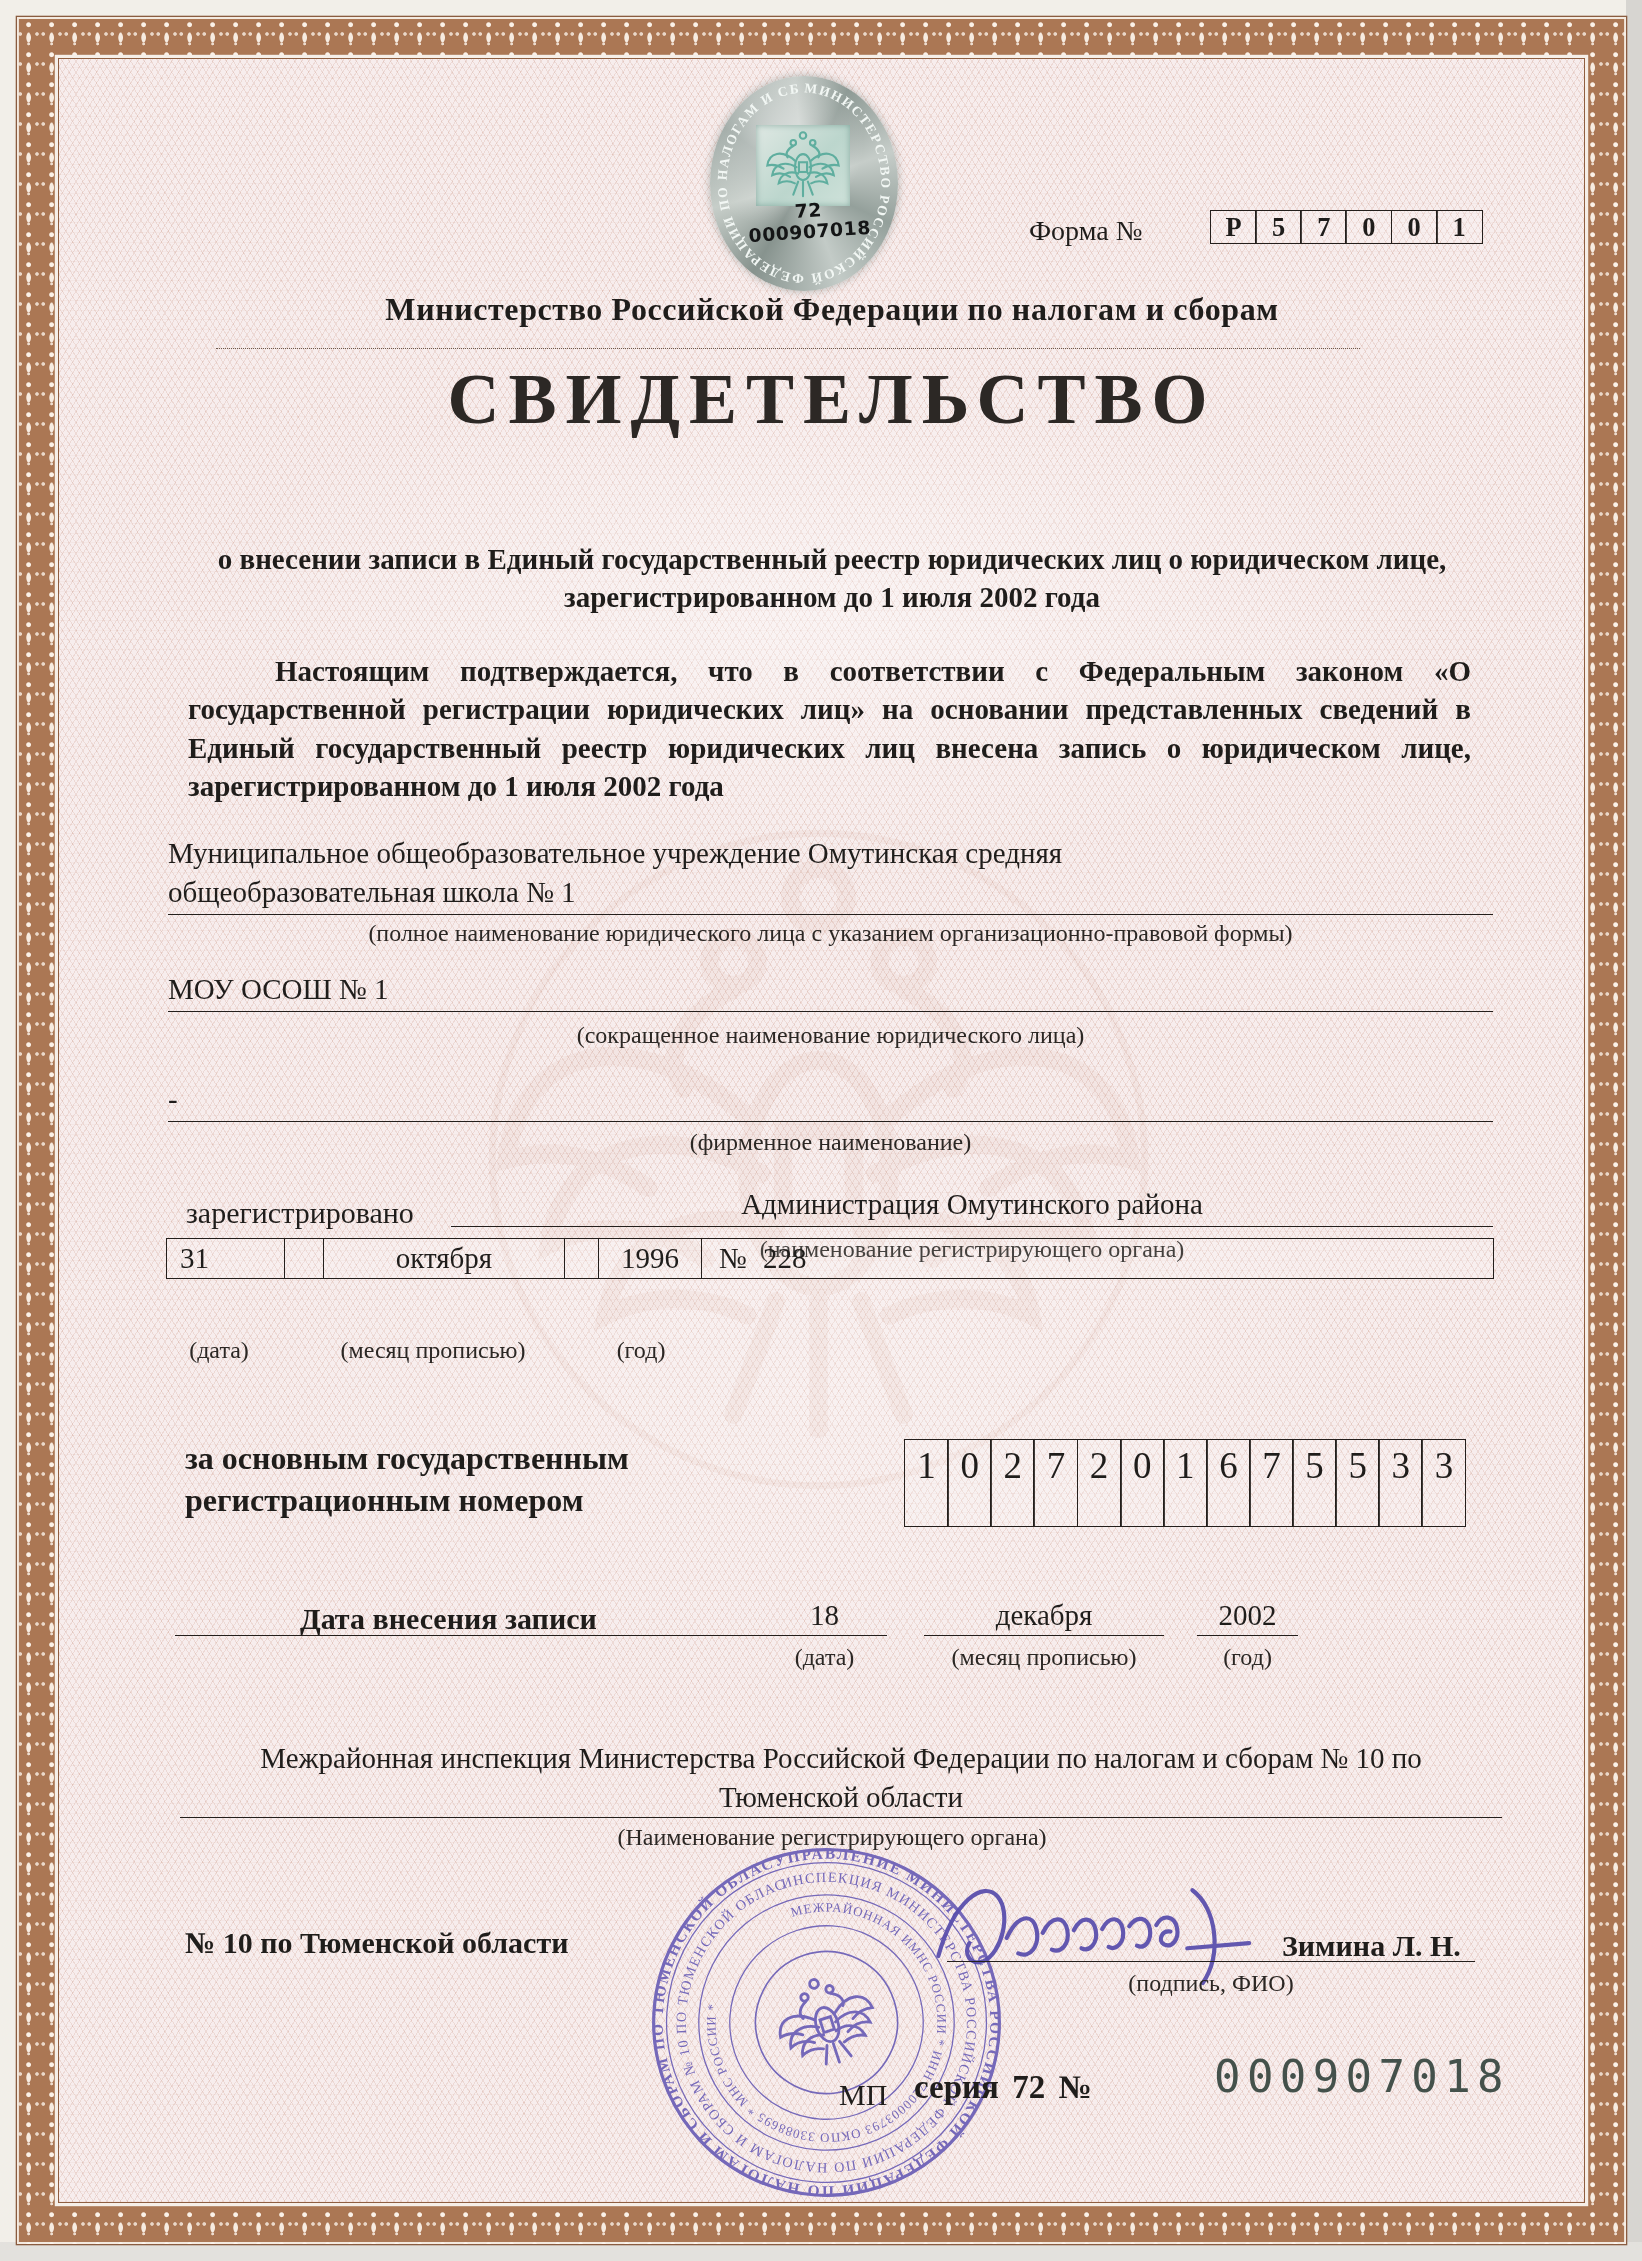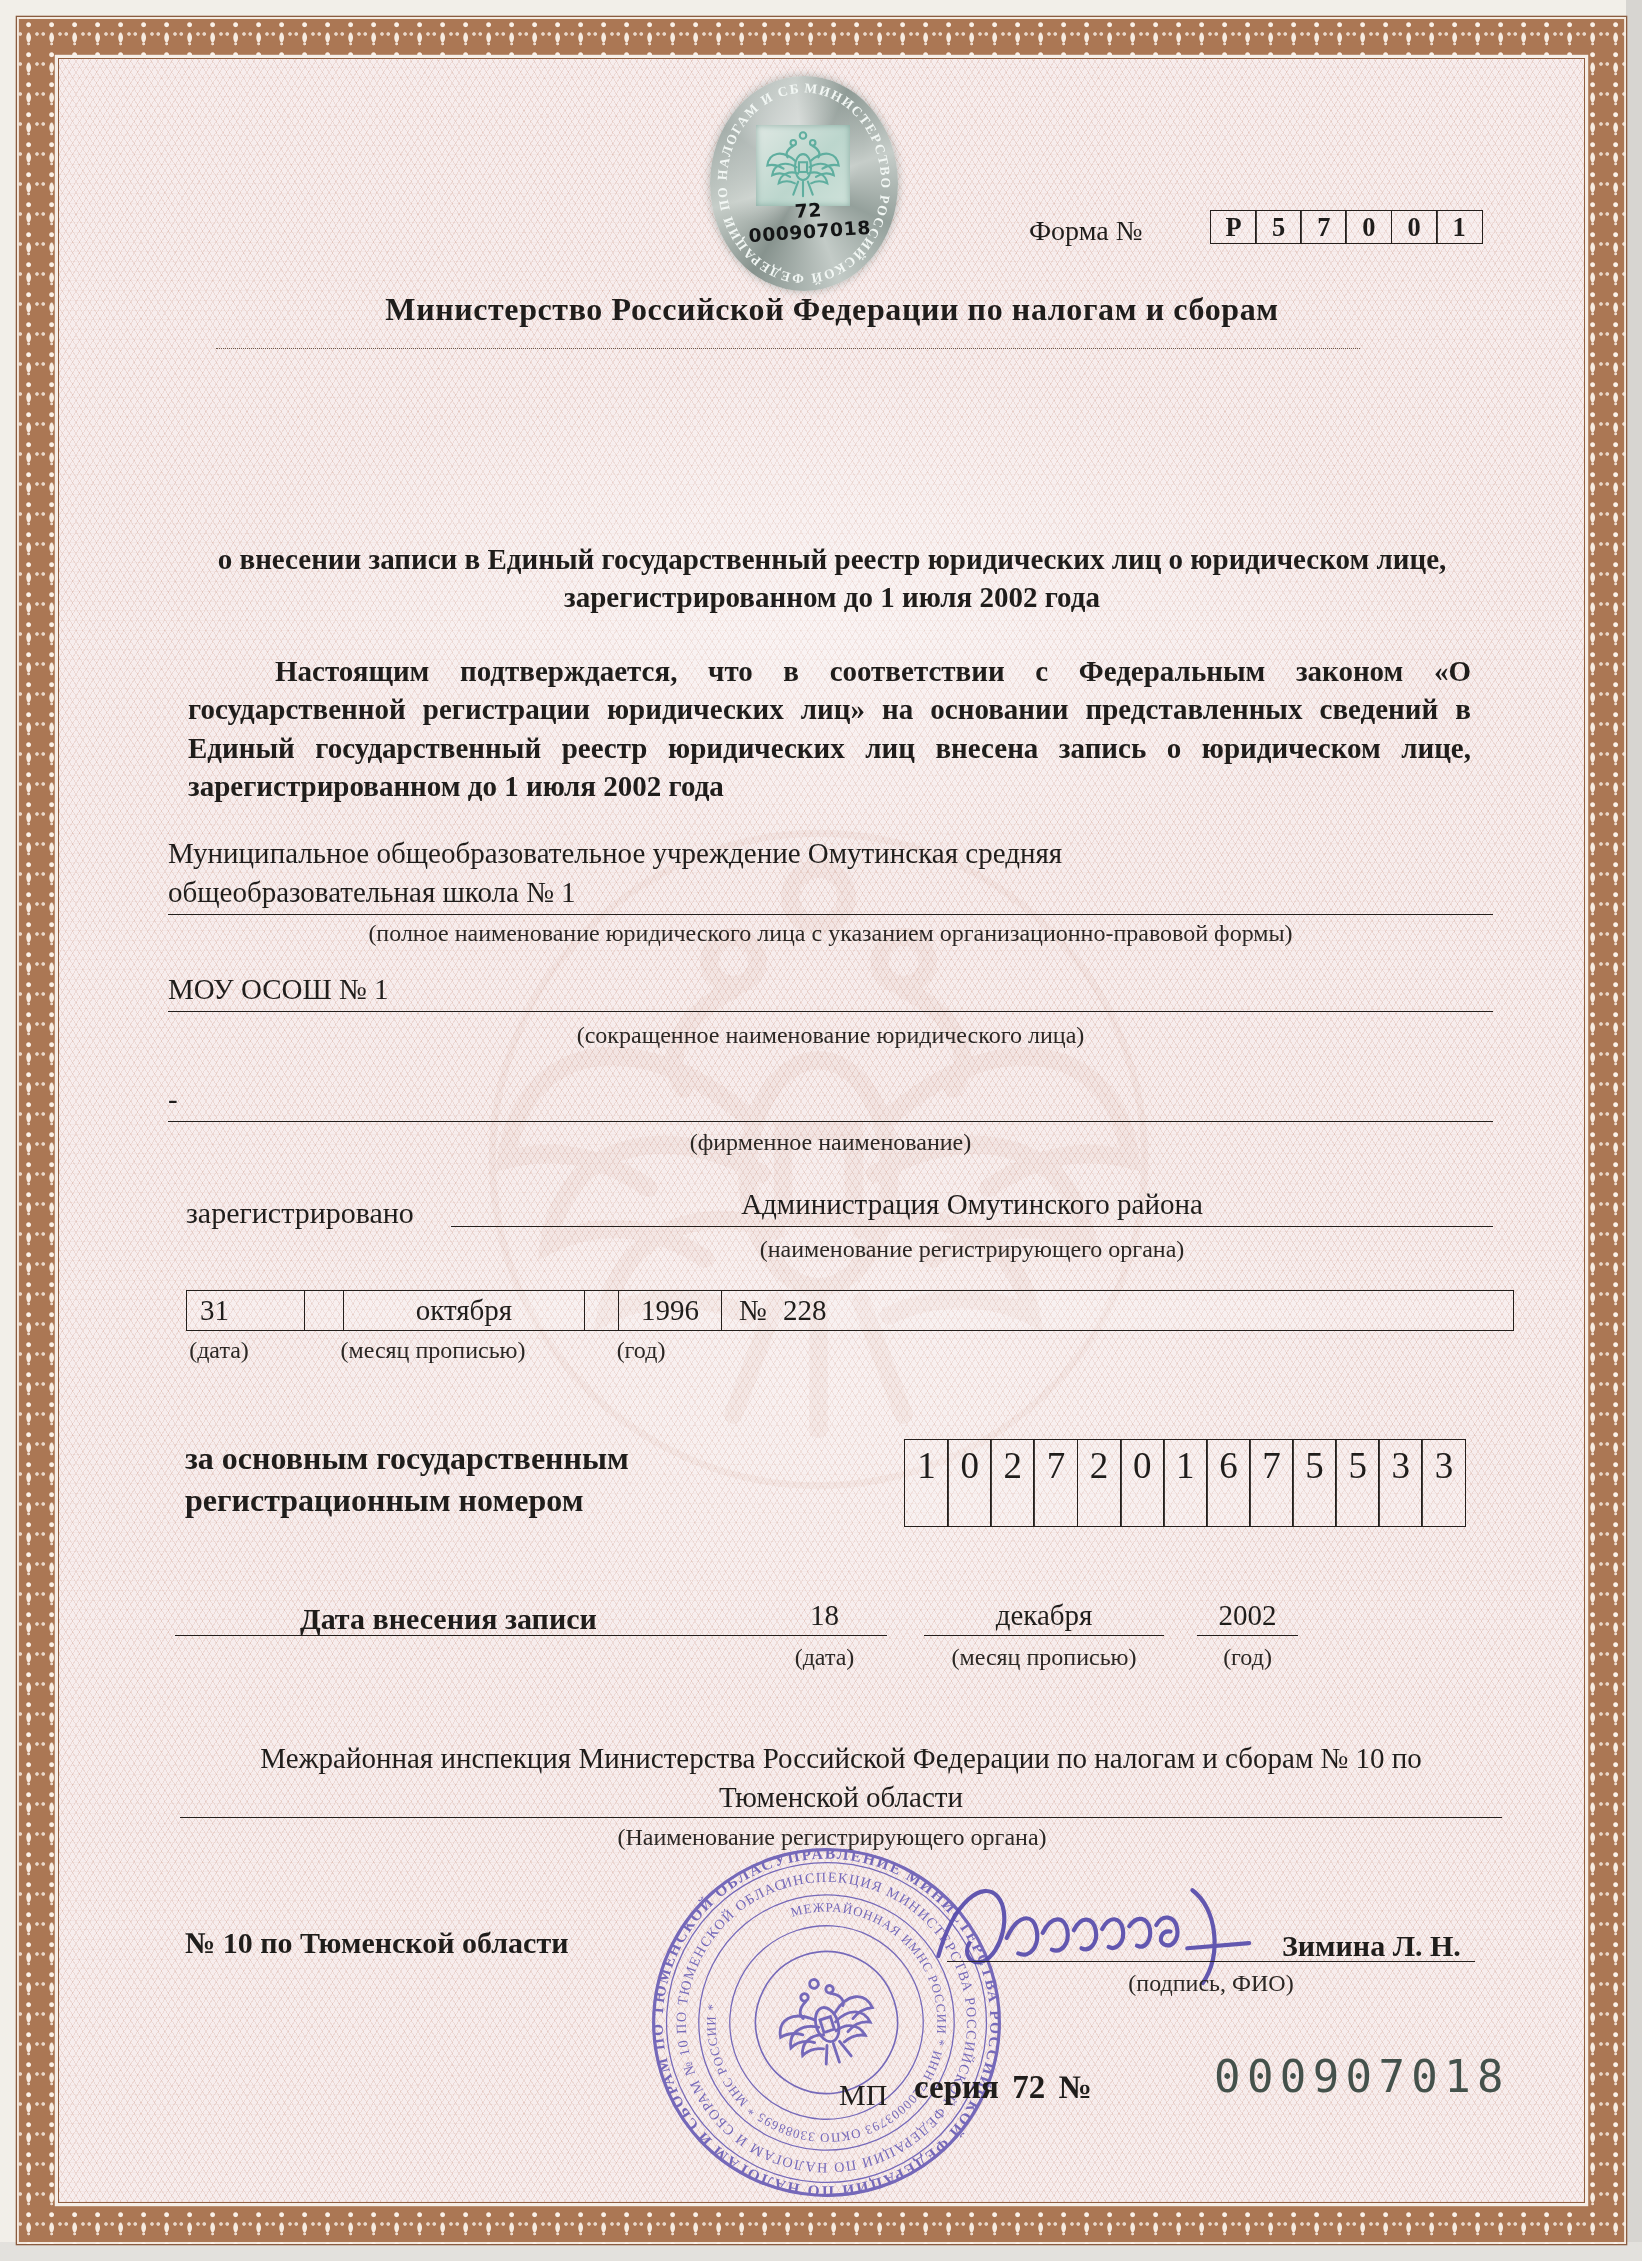--- a/index.html
+++ b/index.html
@@ -70,21 +70,21 @@
   .shortname{top:970px;} .firmname{top:1080px;}
   .cap-full{left:168px;top:920px;width:1325px;}
   .cap-short{left:168px;top:1022px;width:1325px;}
   .cap-firm{left:168px;top:1129px;width:1325px;}
 
   .reg-label{left:186px;top:1196px;font-size:30px;}
   .reg-field{left:451px;top:1188px;width:1042px;border-bottom:1.9px solid #241f1c;}
   .reg-field .val{text-align:center;font-size:29px;padding-bottom:5.2px;}
   .cap-reg{left:451px;top:1236px;width:1042px;}
 
-  .dtable{left:166px;top:1290px;width:1326px;display:flex;border:1.9px solid #241f1c;background:rgba(255,255,255,.12);margin-left:20px;}
+  .dtable{left:166px;top:1238px;width:1326px;display:flex;border:1.9px solid #241f1c;background:rgba(255,255,255,.12);}
   .dcell{height:39px;border-left:1.9px solid #241f1c;font-size:29px;display:flex;align-items:center;}
   .dcell:first-child{border-left:none;}
   .dc1{width:104px;padding-left:13px;}
   .dc2{width:38px;}
   .dc3{width:240px;justify-content:center;}
   .dc4{width:33px;}
   .dc5{width:102px;justify-content:center;}
   .dc6{flex:1;padding-left:17px;word-spacing:9px;}
   .dcaps{left:166px;top:1337px;width:1326px;display:flex;}
   .dcaps div{text-align:center;}
@@ -188,20 +188,21 @@
       <div class="form-cell">Р</div>
       <div class="form-cell">5</div>
       <div class="form-cell">7</div>
       <div class="form-cell">0</div>
       <div class="form-cell">0</div>
       <div class="form-cell">1</div>
     </div>
 
     <div class="abs ministry">Министерство Российской Федерации по налогам и сборам</div>
     <div class="abs dotline"></div>
+    <div class="abs doc-title">СВИДЕТЕЛЬСТВО</div>
 
     <div class="abs intro">
         <p>о внесении записи в Единый государственный реестр юридических лиц о юридическом лице, зарегистрированном до 1 июля 2002 года</p>
       </div>
     <div class="abs body-par">Настоящим подтверждается, что в соответствии с Федеральным законом «О государственной регистрации юридических лиц» на основании представленных сведений в Единый государственный реестр юридических лиц внесена запись о юридическом лице, зарегистрированном до 1 июля 2002 года</div>
 
     <div class="abs field fullname">
       <div class="val"><span class="inner">Муниципальное общеобразовательное учреждение Омутинская средняя общеобразовательная школа № 1</span></div>
     </div>
     <div class="abs caption cap-full">(полное наименование юридического лица с указанием организационно-правовой формы)</div>

